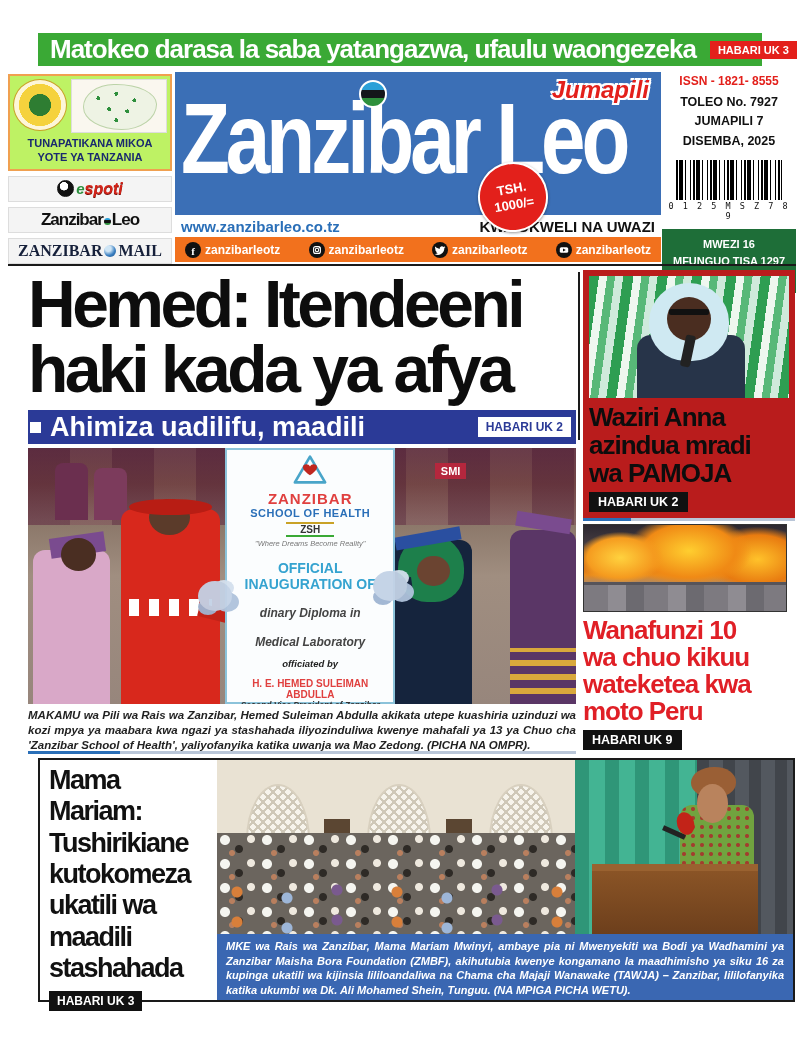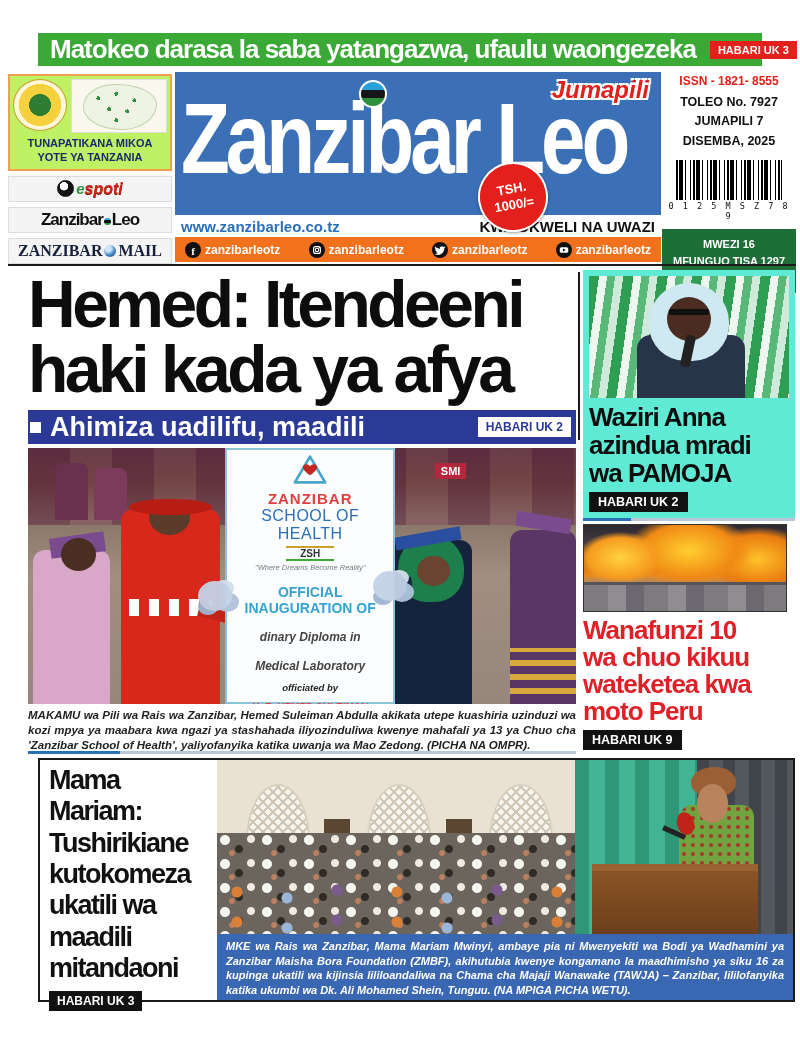--- a/index.html
+++ b/index.html
@@ -110,42 +110,42 @@
   .fig-purple .gold{position:absolute;left:0;bottom:6%;width:100%;height:26%;
       background:repeating-linear-gradient(0deg,#d9a83c 0 6px,#5a3666 6px 14px);}
   .cap-purple{right:1%;bottom:68%;width:10%;height:6%;background:#7a4b8f;transform:rotate(9deg);}
   .bgfig-1{left:39%;top:4%;width:7%;height:26%;background:#3a3f4a;border-radius:8px 8px 0 0;}
   .bgfig-2{left:5%;top:6%;width:6%;height:22%;background:#6b2f4f;border-radius:8px 8px 0 0;}
   .bgfig-3{left:12%;top:8%;width:6%;height:20%;background:#7c3b5c;border-radius:8px 8px 0 0;}
 
   .zsh-banner{left:36%;top:0;width:31%;height:100%;background:#fbfdfe;border:2px solid #8cc3da;
       box-sizing:border-box;text-align:center;padding:4px 6px;}
   .zsh-name{color:#e0403f;font-weight:900;font-size:15px;letter-spacing:1px;}
-  .zsh-school{color:#2a6fb8;font-weight:400;font-size:16px;letter-spacing:.5px;text-align:center;}
+  .zsh-school{color:#2a6fb8;font-weight:700;font-size:11px;letter-spacing:.5px;text-align:center;}
   .zsh-abbr{display:inline-block;font-weight:900;font-size:10px;color:#333;border-top:2px solid #c9a227;
       border-bottom:2px solid #3aa935;padding:0 14px;margin-top:1px;}
   .zsh-motto{font-style:italic;font-size:7.5px;color:#777;margin:2px 0 12px;}
   .zsh-official{color:#35a3d0;font-weight:900;font-size:14px;line-height:1.15;}
   .zsh-course{margin-top:14px;font-weight:bold;font-style:italic;font-size:12px;color:#444;line-height:1.2;}
   .zsh-officiated{margin-top:9px;font-style:italic;font-weight:bold;font-size:9.5px;color:#222;}
   .zsh-vip{margin-top:9px;color:#e0403f;font-weight:900;font-size:10px;}
   .zsh-viptitle{font-style:italic;font-weight:bold;font-size:8.5px;color:#333;}
   .bow{width:34px;height:30px;border-radius:50%;background:#c3d2e6;
       box-shadow:12px 6px 0 -5px #afc3dc,-7px 11px 0 -7px #9fb5d2,9px -8px 0 -7px #d4e0ee;opacity:.95;}
   .bow-l{left:31%;top:52%;}
   .bow-r{left:63%;top:48%;}
 
   .lead-caption{left:28px;top:708px;width:548px;font-weight:bold;font-style:italic;font-size:11.5px;
       color:#222;line-height:1.3;text-align:justify;}
   .divider-lead{left:28px;top:751px;width:548px;height:3px;
       background:linear-gradient(90deg,#2a6fb8 0 92px,#b9c6d8 92px 100%);}
   .col-rule{left:578px;top:272px;width:2px;height:168px;background:#1a1a1a;}
 
   
-  .story1{left:583px;top:270px;width:212px;background:#5eead4;padding:6px 6px 7px;box-sizing:border-box;}
+  .story1{left:583px;top:270px;width:212px;background:#b91c1c;padding:6px 6px 7px;box-sizing:border-box;}
   .photo-waziri{position:relative;width:200px;height:122px;overflow:hidden;
       background:repeating-linear-gradient(98deg,#2e9e52 0 10px,#eef7ef 10px 18px,#58b878 18px 26px,#cfeadb 26px 34px);}
   .w-body{left:24%;bottom:0;width:54%;height:52%;background:#273449;border-radius:14px 14px 0 0;}
   .w-hijab{left:30%;top:6%;width:40%;height:64%;background:#cfe9f2;border-radius:50% 50% 46% 46%;}
   .w-face{left:39%;top:17%;width:22%;height:36%;background:#4a2d20;border-radius:50%;}
   .w-glasses{left:40%;top:27%;width:20%;height:5%;background:#111;border-radius:2px;}
   .w-mic{left:47%;top:48%;width:5%;height:26%;background:#222;transform:rotate(12deg);border-radius:3px;}
   .r-headline{margin-top:6px;color:#0d0d0d;font-weight:900;font-size:26px;letter-spacing:-1px;line-height:1.07;}
   .r-badge{display:inline-block;margin-top:5px;background:#111;color:#fff;font-weight:900;font-size:12.5px;padding:3px 9px;}
   .divider-r{left:583px;top:518px;width:212px;height:3px;
@@ -398,21 +398,21 @@
     <span class="r-badge">HABARI UK 9</span>
   </div>
 
   <div class="abs bottom-box">
     <div class="b-headline">
       <div class="b-line">Mama Mariam:</div>
       <div class="b-line">Tushirikiane</div>
       <div class="b-line">kutokomeza</div>
       <div class="b-line">ukatili wa</div>
       <div class="b-line">maadili</div>
-      <div class="b-line">mitandaoni</div>
+      <div class="b-line">stashahada</div>
       <span class="b-badge">HABARI UK 3</span>
     </div>
     <div class="photo-cong">
       <div class="abs cong-wall"></div>
       <div class="abs arch" style="left:8%"></div>
       <div class="abs arch" style="left:42%"></div>
       <div class="abs arch" style="left:76%"></div>
       <div class="abs door" style="left:30%"></div>
       <div class="abs door" style="left:64%"></div>
       <div class="abs crowd"></div>

